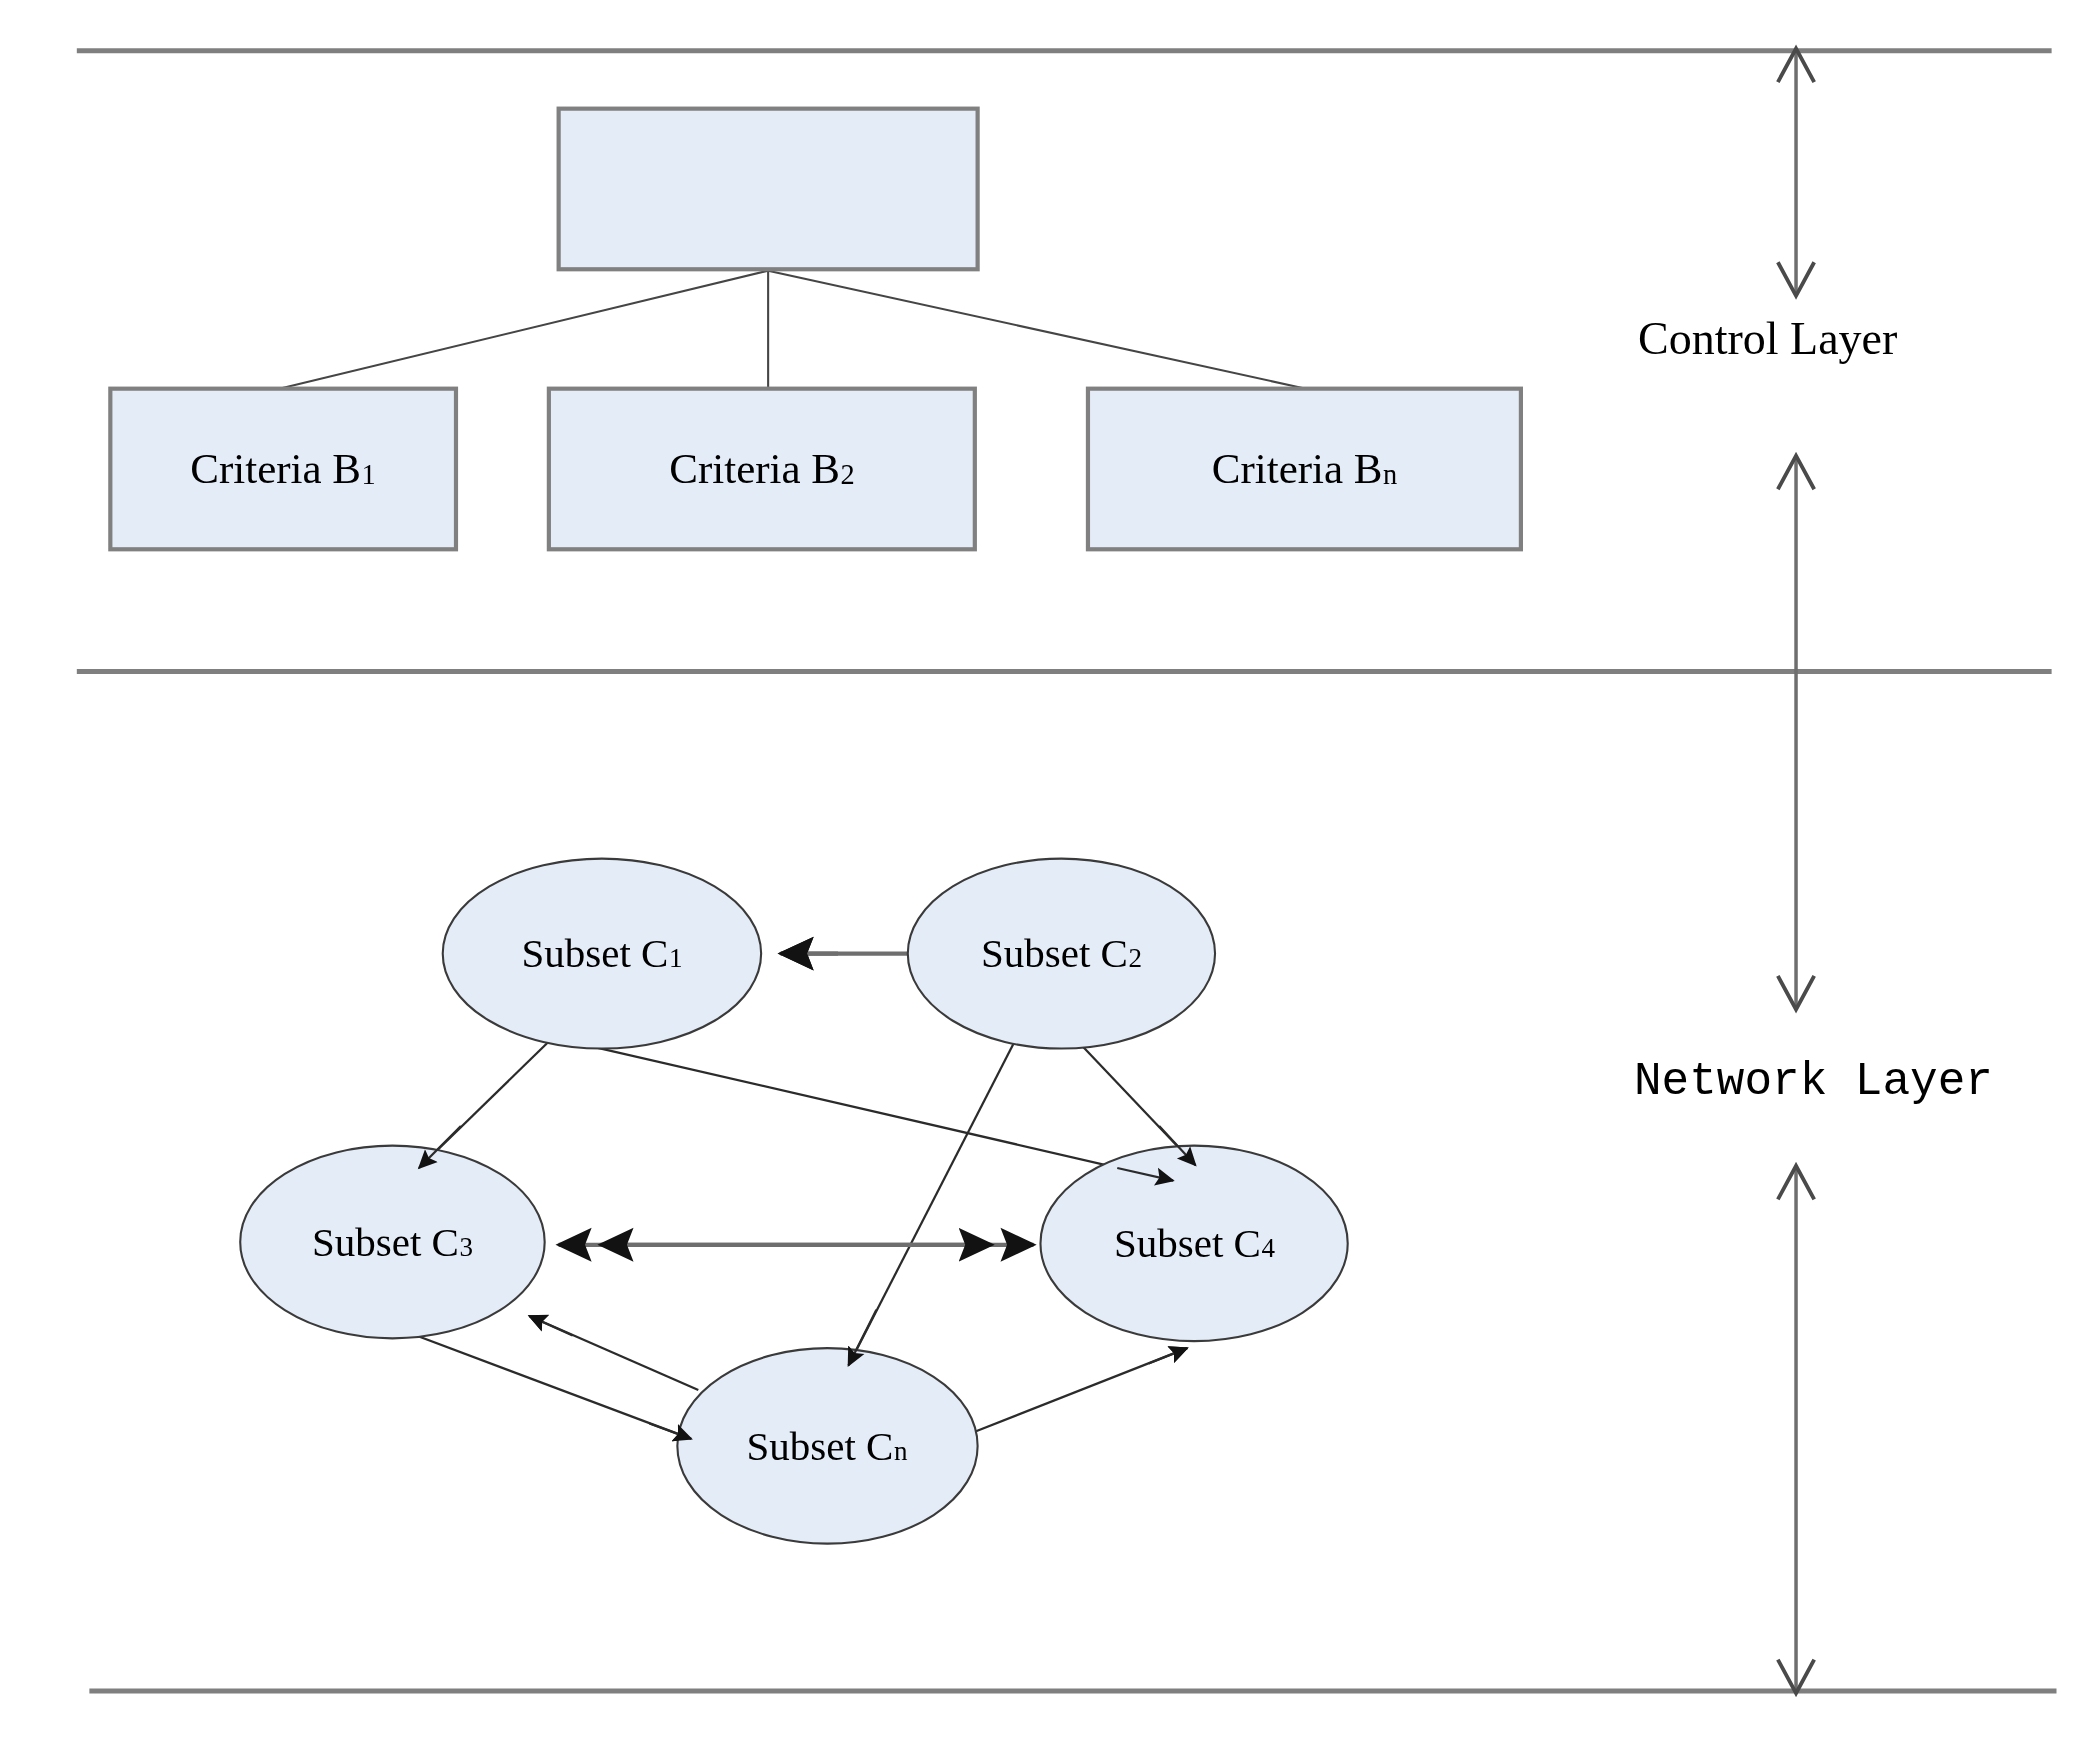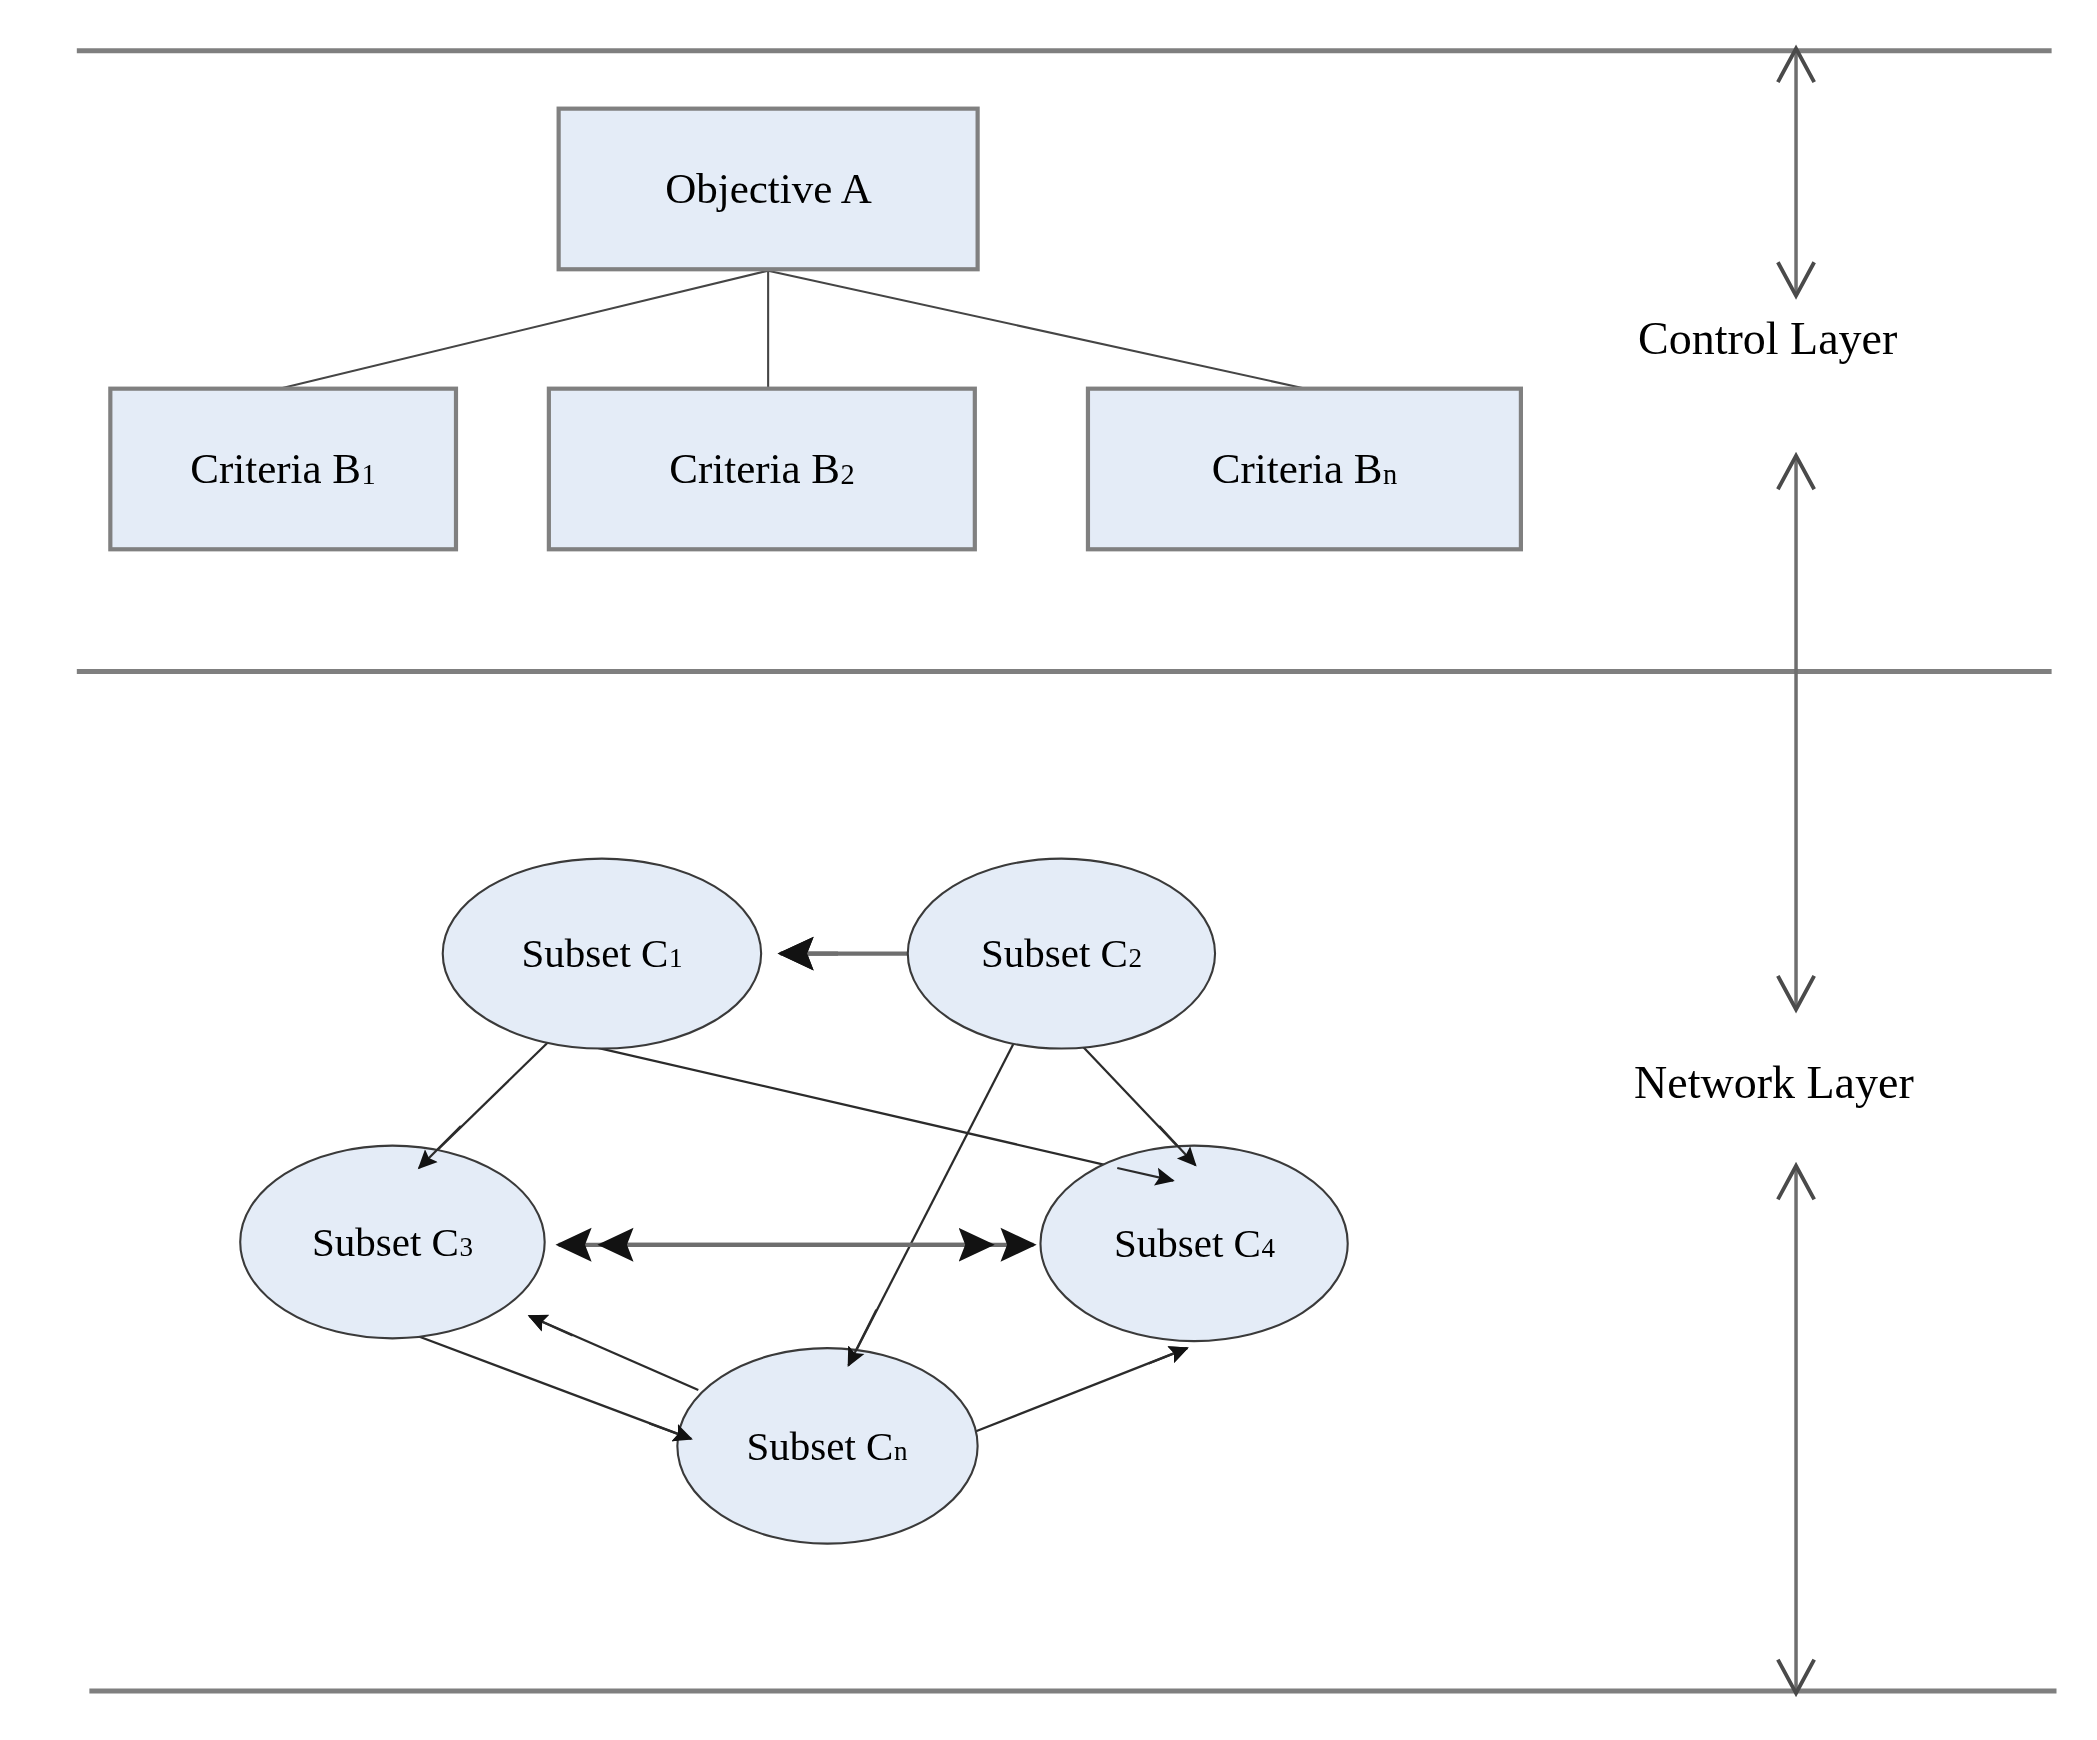--- a/index.html
+++ b/index.html
@@ -134,23 +134,20 @@
     <g stroke="#6e6e6e" stroke-width="5" fill="none">
 
       <line x1="2572" y1="72" x2="2572" y2="420" marker-start="url(#arrowOpenUp)" marker-end="url(#arrowOpenUp)"></line>
 
       <line x1="2572" y1="655" x2="2572" y2="1442" marker-start="url(#arrowOpenUp)" marker-end="url(#arrowOpenUp)"></line>
 
       <line x1="2572" y1="1672" x2="2572" y2="2421" marker-start="url(#arrowOpenUp)" marker-end="url(#arrowOpenUp)"></line>
     </g>
   </svg>
 
-  <div class="node-label box-label" style="left:559px; top:108px; width:419px; height:161px;">
-    <span>Objective A</span>
-  </div>
 
   <div class="node-label box-label" style="left:110px; top:388px; width:346px; height:161px;">
     <span>Criteria B</span>
       <span class="sub">1</span>
   </div>
 
   <div class="node-label box-label" style="left:549px; top:388px; width:426px; height:161px;">
     <span>Criteria B</span>
       <span class="sub">2</span>
   </div>
@@ -180,16 +177,16 @@
       <span class="sub">4</span>
   </div>
 
   <div class="node-label ellipse-label" style="left:677px; top:1348px; width:300px; height:196px;">
     <span>Subset C</span>
       <span class="sub">n</span>
   </div>
 
   <div class="layer-label" style="left:1638px; top:312px;">Control Layer</div>
 
-  <div class="layer-label" style="left:1634px; top:1056px;">Network Layer</div>
+  <div class="layer-label" style="left:1634px; top:1056px;font-family:Liberation Mono, monospace;">Network Layer</div>
 
 </div>
 
 
 </body></html>

